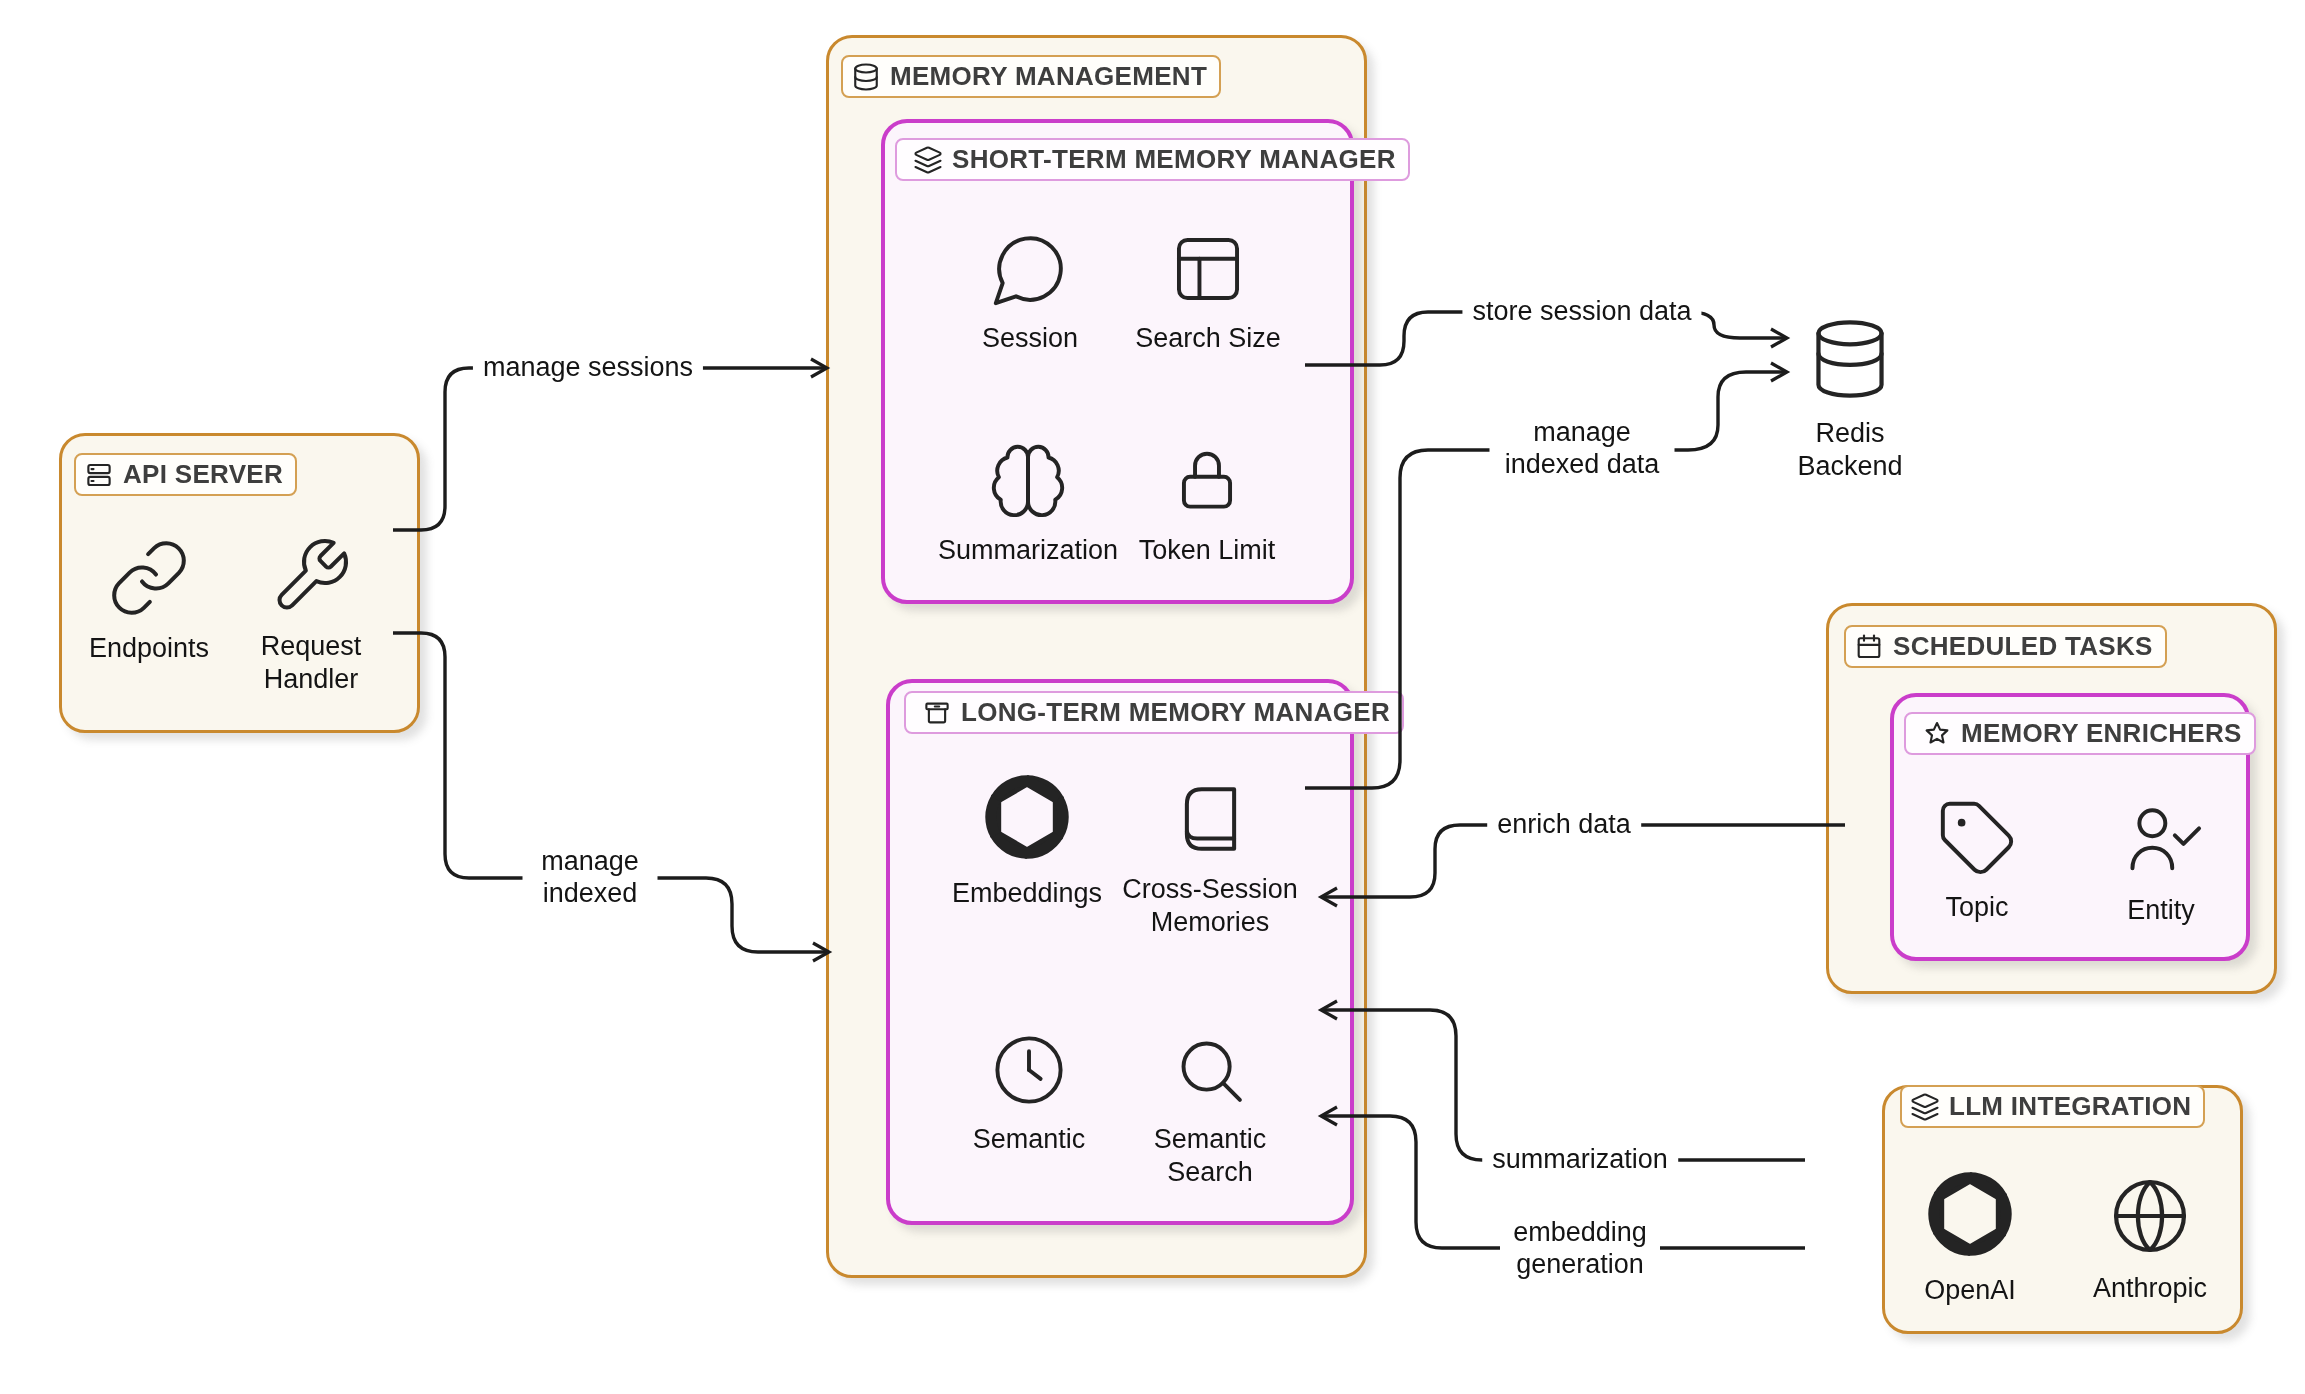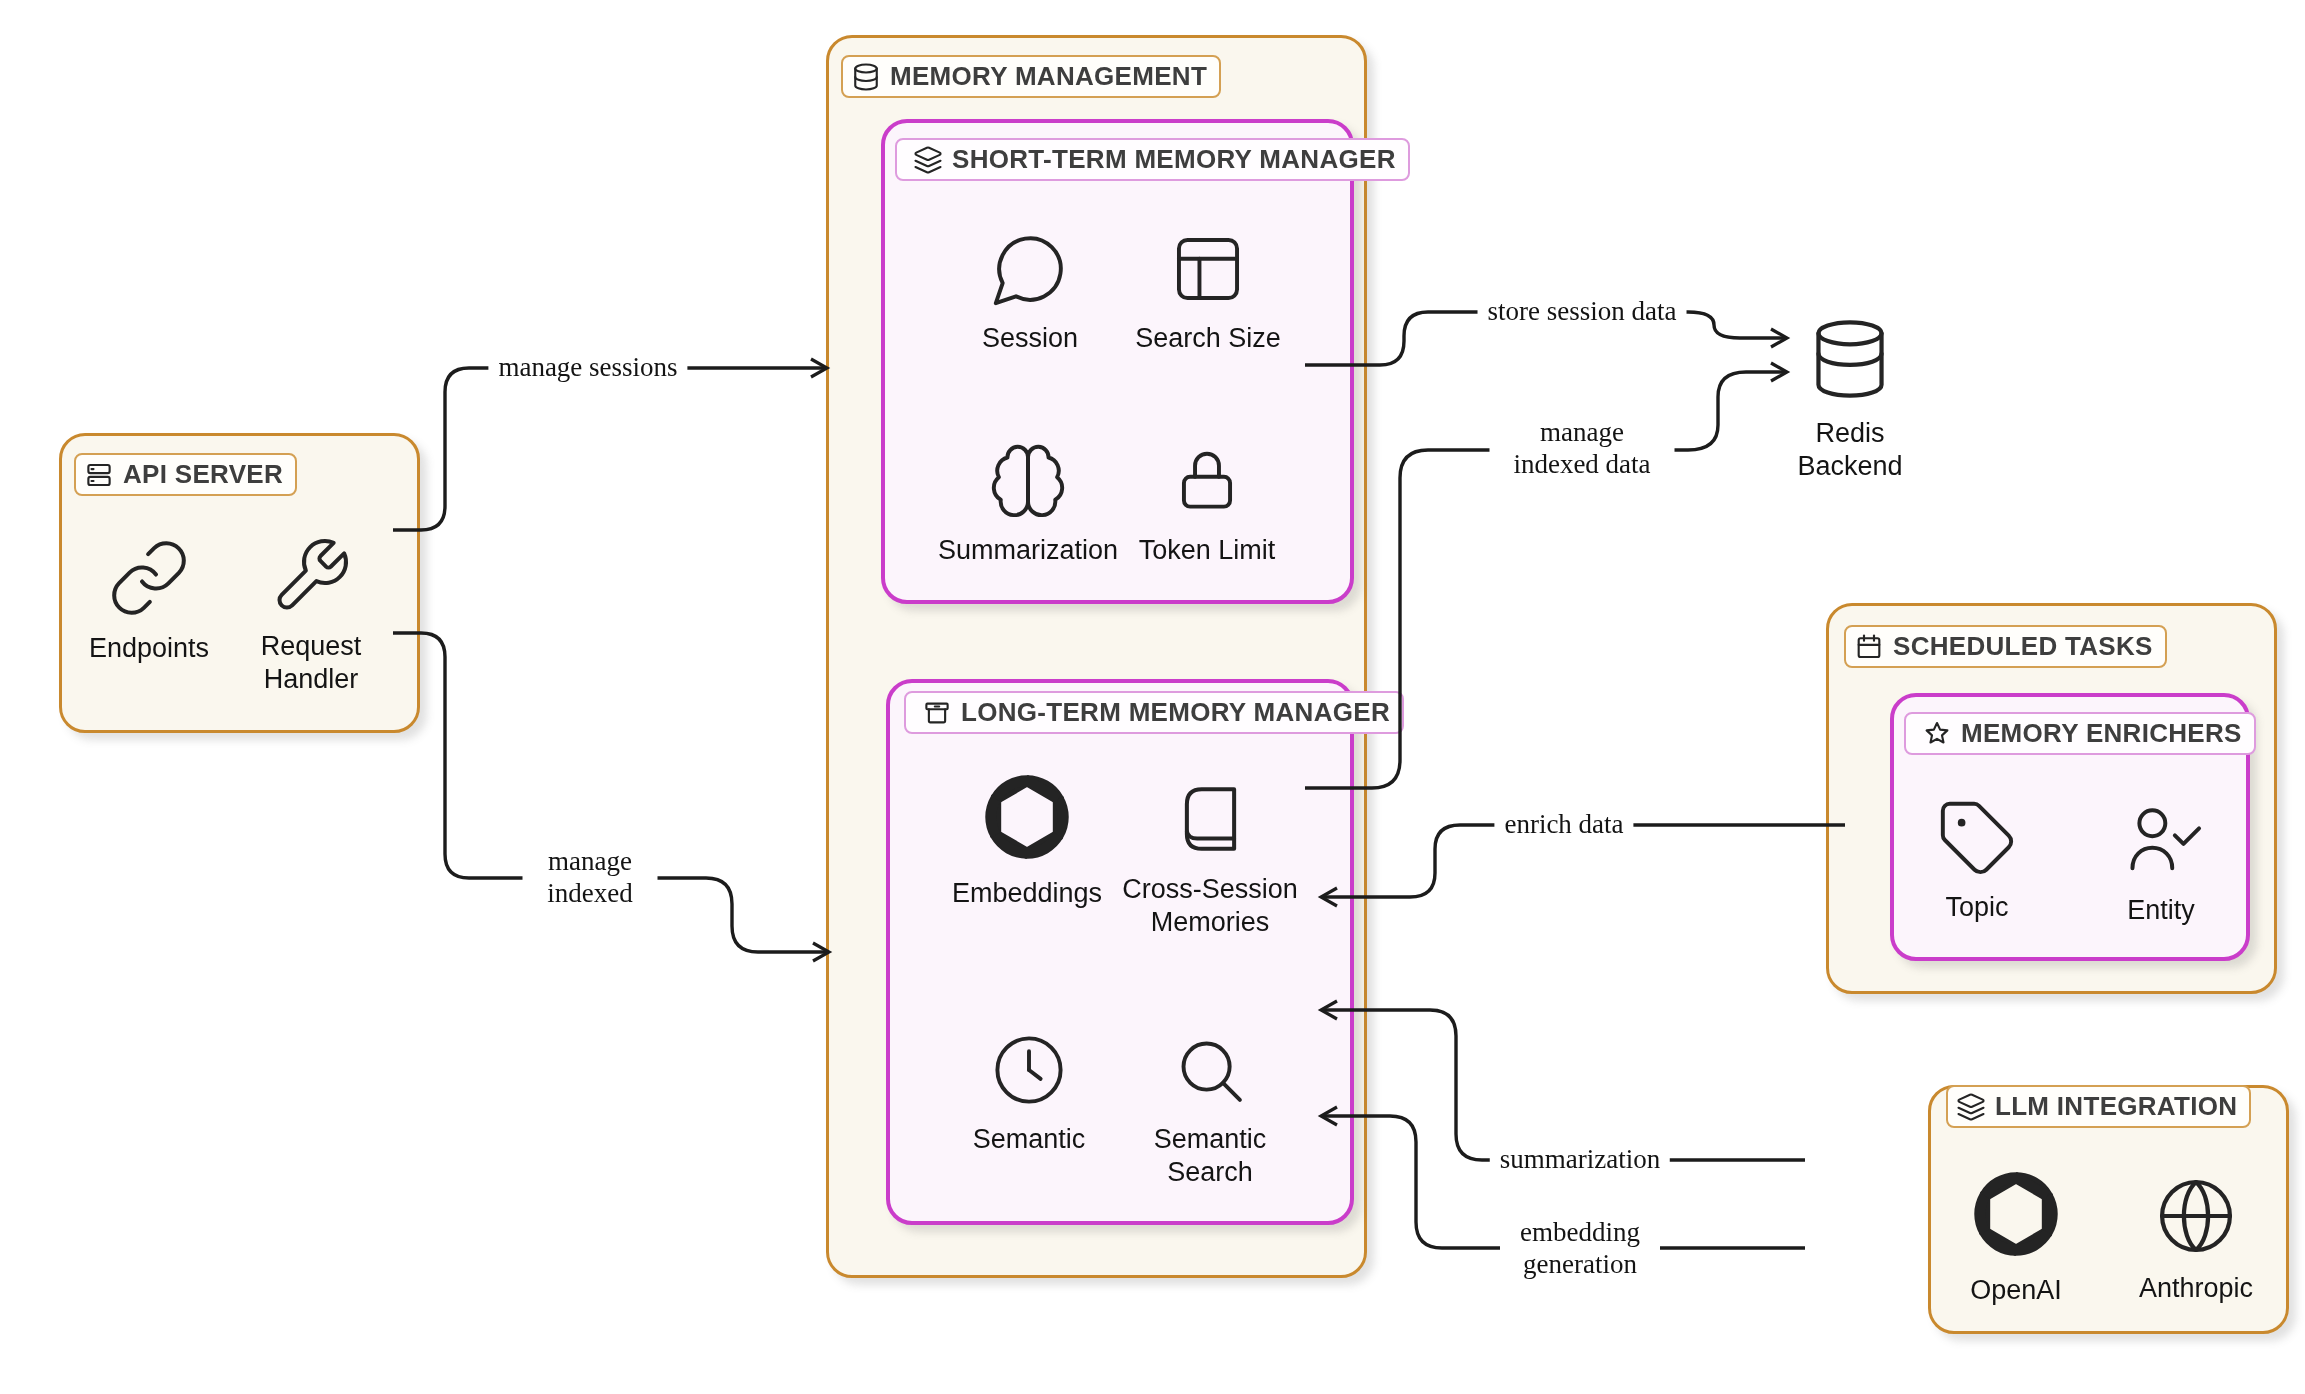--- a/index.html
+++ b/index.html
@@ -12,21 +12,21 @@
   .pill{position:absolute;display:inline-flex;align-items:center;gap:9px;background:#FFFEFB;
         border-radius:8px;padding:4px 12px 4px 8px;white-space:nowrap;z-index:4;
         font-size:26px;font-weight:600;color:#3e3e3e;letter-spacing:.3px;}
   .pill-orange{border:2px solid #D4A053;}
   .pill-magenta{border:2px solid #DE9BDE;background:#FFFDFF;padding-left:16px;}
   .pill svg{flex:0 0 auto;}
   .node{position:absolute;display:flex;flex-direction:column;align-items:center;
         transform:translateX(-50%);width:210px;z-index:5;}
   .node .lbl{margin-top:12px;font-size:27px;color:#141414;text-align:center;line-height:1.22;}
   .elabel{position:absolute;transform:translate(-50%,-50%);background:#ffffff;
-          padding:1px 10px;font-size:27px;color:#141414;text-align:center;line-height:1.18;z-index:4;font-family:Liberation Serif, serif;}
+          padding:1px 10px;font-size:27px;color:#141414;text-align:center;line-height:1.18;z-index:4;}
   .icon{stroke:#242424;fill:none;stroke-width:1.15;stroke-linecap:round;stroke-linejoin:round;}
   .icon-s{stroke:#242424;fill:none;stroke-width:1.7;stroke-linecap:round;stroke-linejoin:round;}
 </style>
 </head>
 <body>
 
 <div class="canvas">
 
   <svg class="edges" width="2305" height="1394" viewBox="0 0 2305 1394">
     <defs>
@@ -194,21 +194,21 @@
         <svg class="icon" width="90" height="83" viewBox="0 0 26 24">
           <circle cx="10.5" cy="7" r="3.75"></circle>
           <path d="M4.75 20 c0 -3.6 2.6 -5.9 5.75 -5.9 s5.75 2.3 5.75 5.9"></path>
           <path d="M17 10.5 l2.5 2.5 4.5 -4.5"></path>
         </svg>
         <div class="lbl">Entity</div>
       </div>
     </div>
   </div>
 
-  <div class="group g-orange" style="left:1907px;top:1085px;width:355px;height:243px;">
+  <div class="group g-orange" style="left:1861px;top:1085px;width:355px;height:243px;">
     <div class="pill pill-orange" style="left:15px;top:-3px;">
       <svg class="icon-s" width="30" height="30" viewBox="0 0 24 24">
         <path d="M12.83 2.18a2 2 0 0 0-1.66 0L2.6 6.08a1 1 0 0 0 0 1.83l8.58 3.91a2 2 0 0 0 1.66 0l8.58-3.9a1 1 0 0 0 0-1.83Z"></path>
         <path d="m22 17.65-9.17 4.16a2 2 0 0 1-1.66 0L2 17.65"></path>
         <path d="m22 12.65-9.17 4.16a2 2 0 0 1-1.66 0L2 12.65"></path>
       </svg>
       <span>LLM INTEGRATION</span>
     </div>
     <div class="node" style="left:85px;top:78px;">
       <svg width="96" height="96" viewBox="-13 -13 26 26" fill="none" stroke="#242424" stroke-width="3">

